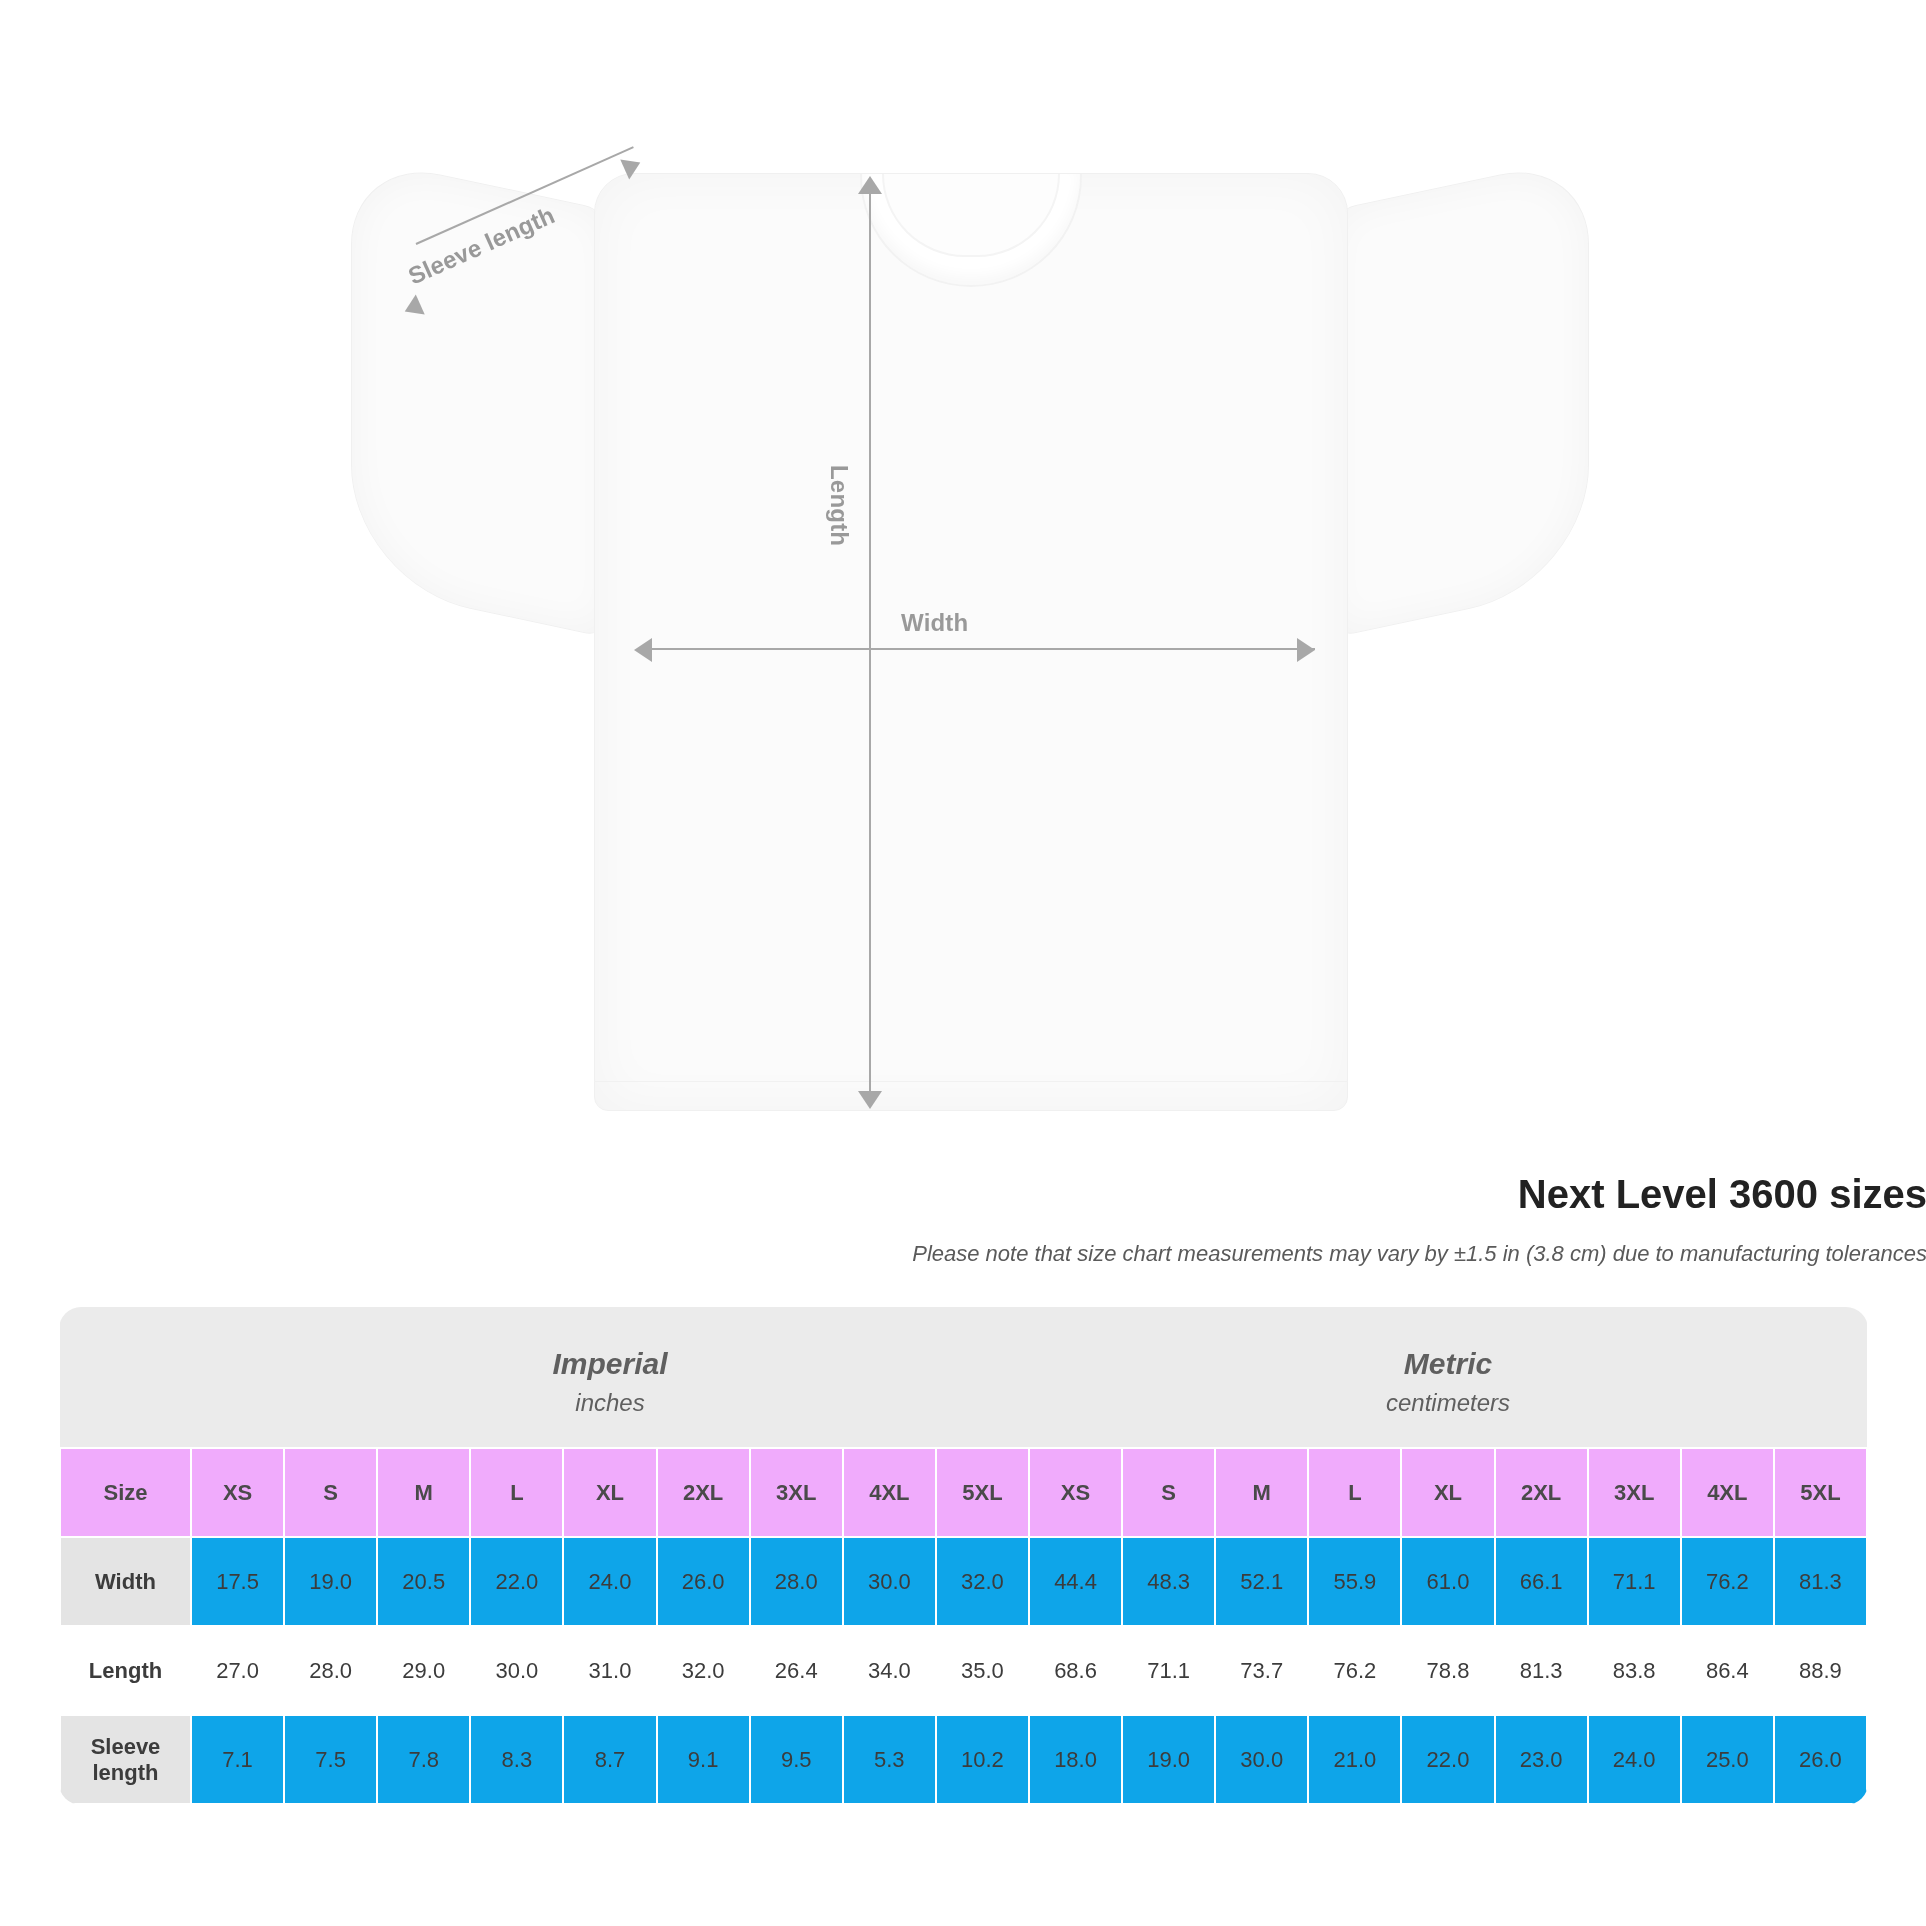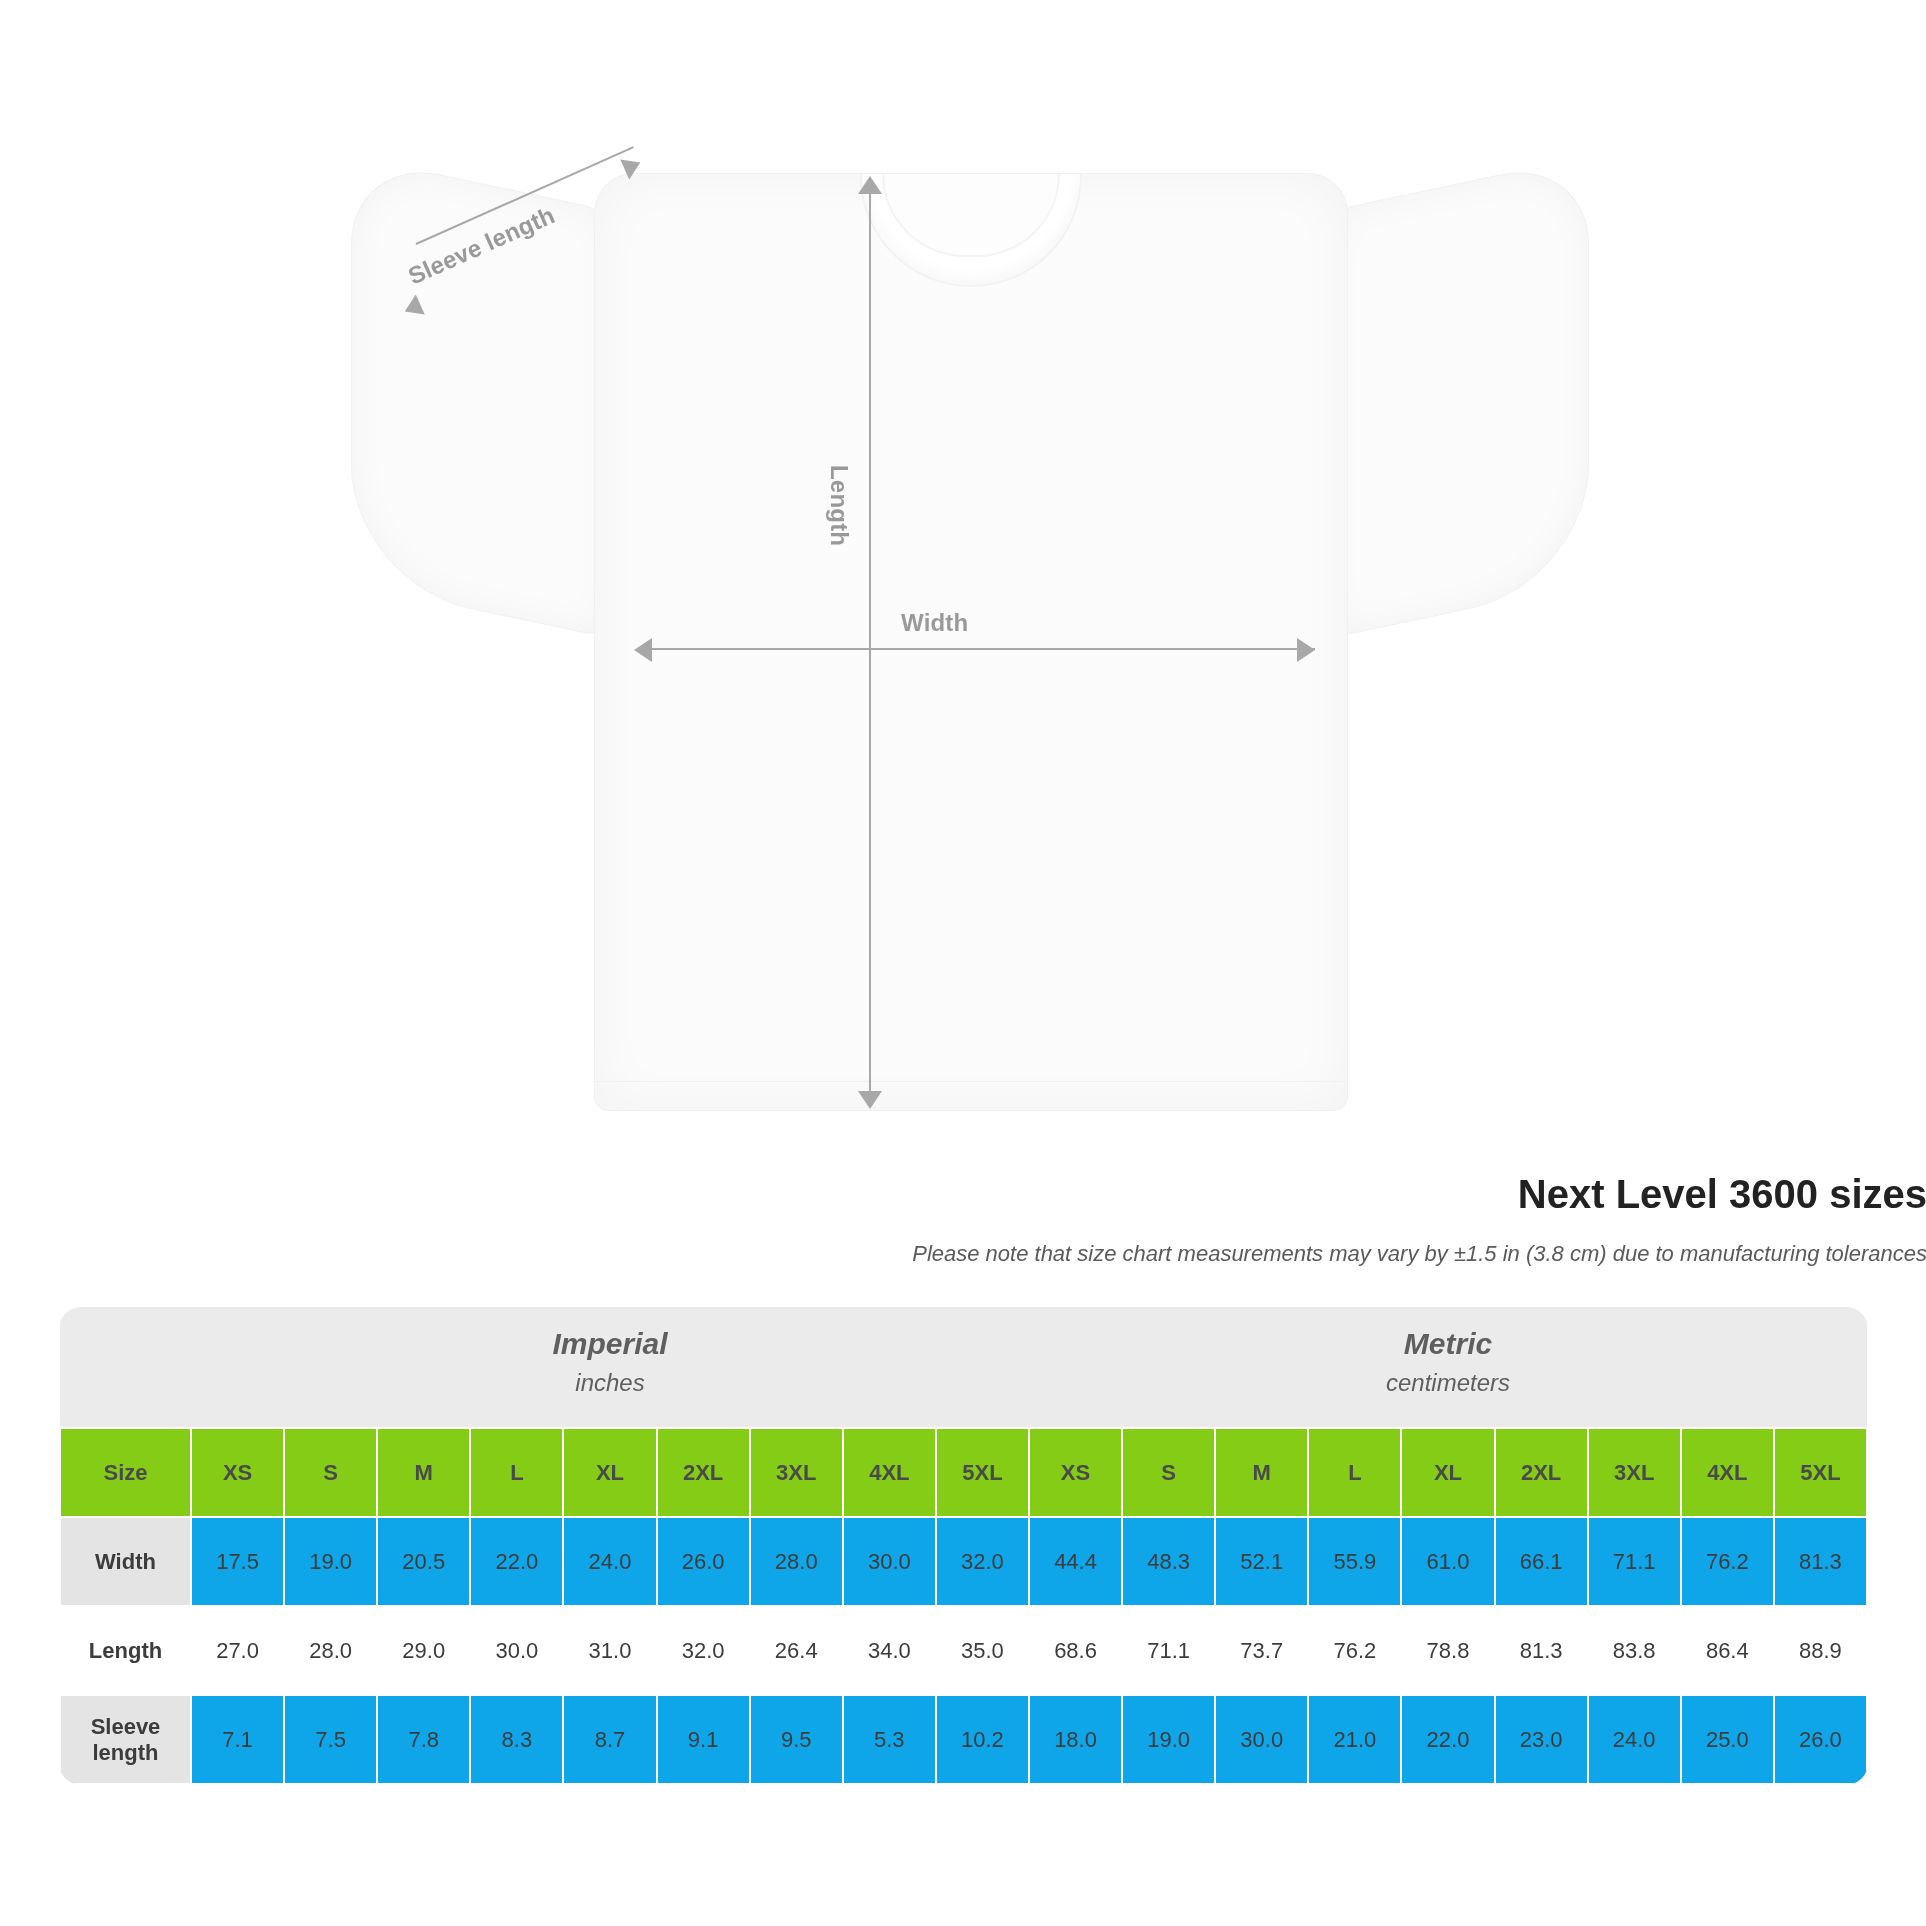--- a/index.html
+++ b/index.html
@@ -230,38 +230,38 @@
     background: #ffffff;
   }
   table.size-table td, table.size-table th {
     text-align: center;
     font-size: 22px;
     color: #3c3c3c;
     border: 2px solid #ffffff;
   }
   tr.unit-row td {
     background: #ebebeb;
-    padding: 20px 0 30px 0;
+    padding: 40px 0 30px 0;
     border: none;
     text-align: center;
   }
   .unit-name {
     font-size: 30px;
     font-weight: bold;
     font-style: italic;
     color: #5f5f5f;
   }
   .unit-sub {
     font-size: 24px;
     font-style: italic;
     color: #5f5f5f;
     margin-top: 8px;
   }
   tr.head-row td {
-    background: #84cc16;
+    background: #f0abfc;
     font-weight: bold;
     color: #4a4a4a;
     height: 85px;
   }
   tr.data-row td {
     height: 85px;
     background: #ffffff;
   }
   tr.data-row.alt td {
     background: #0ea5e9;

